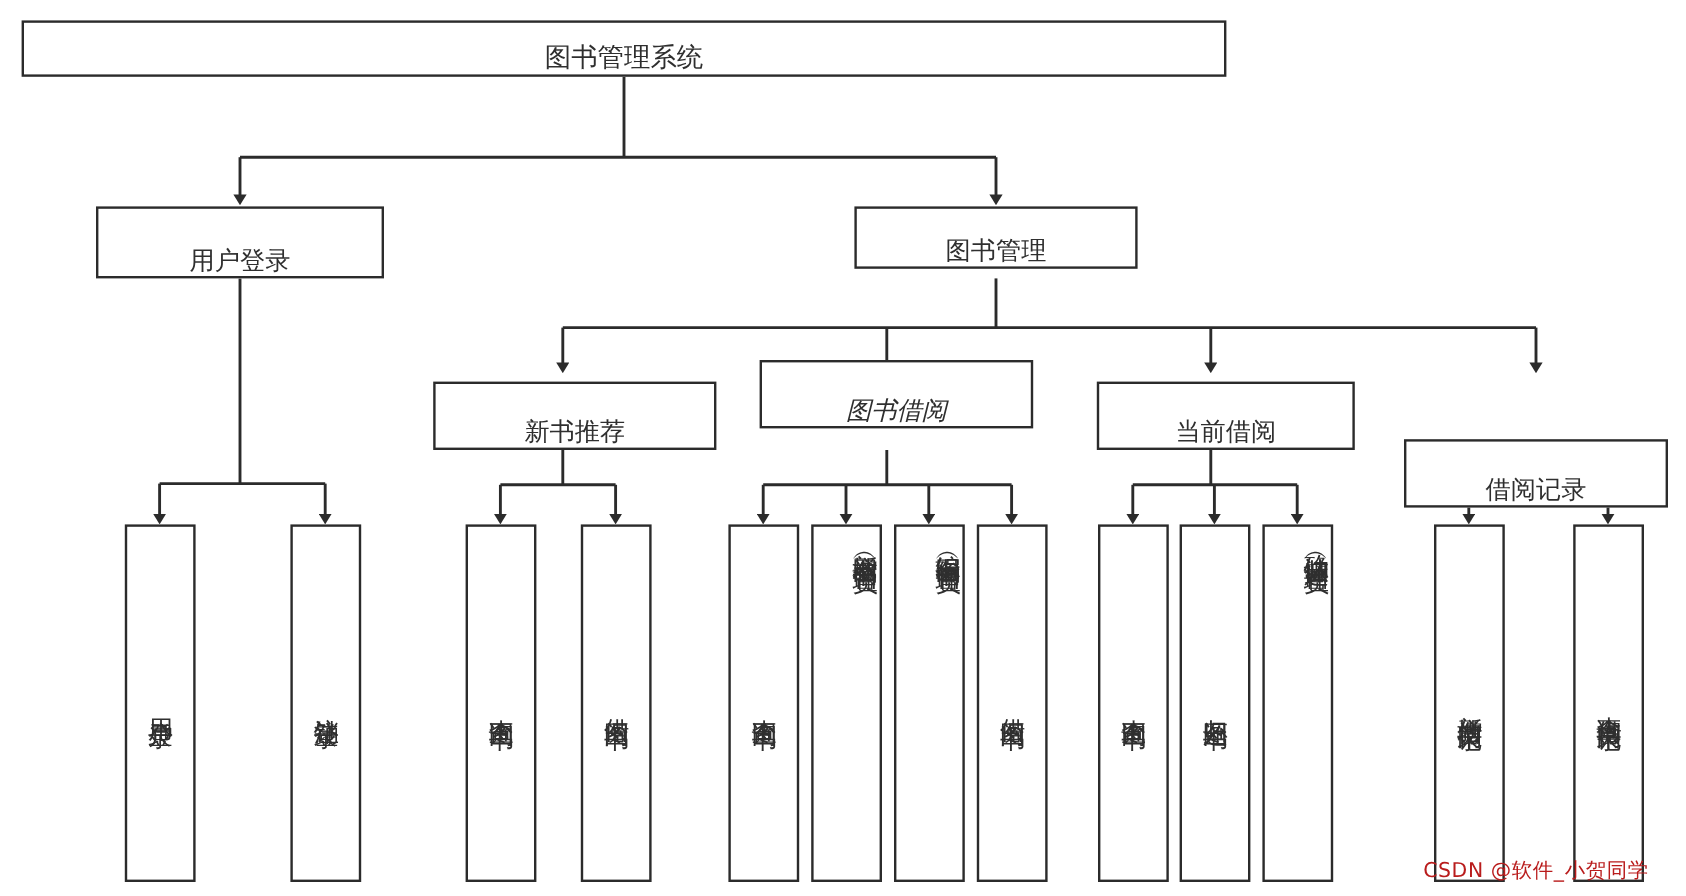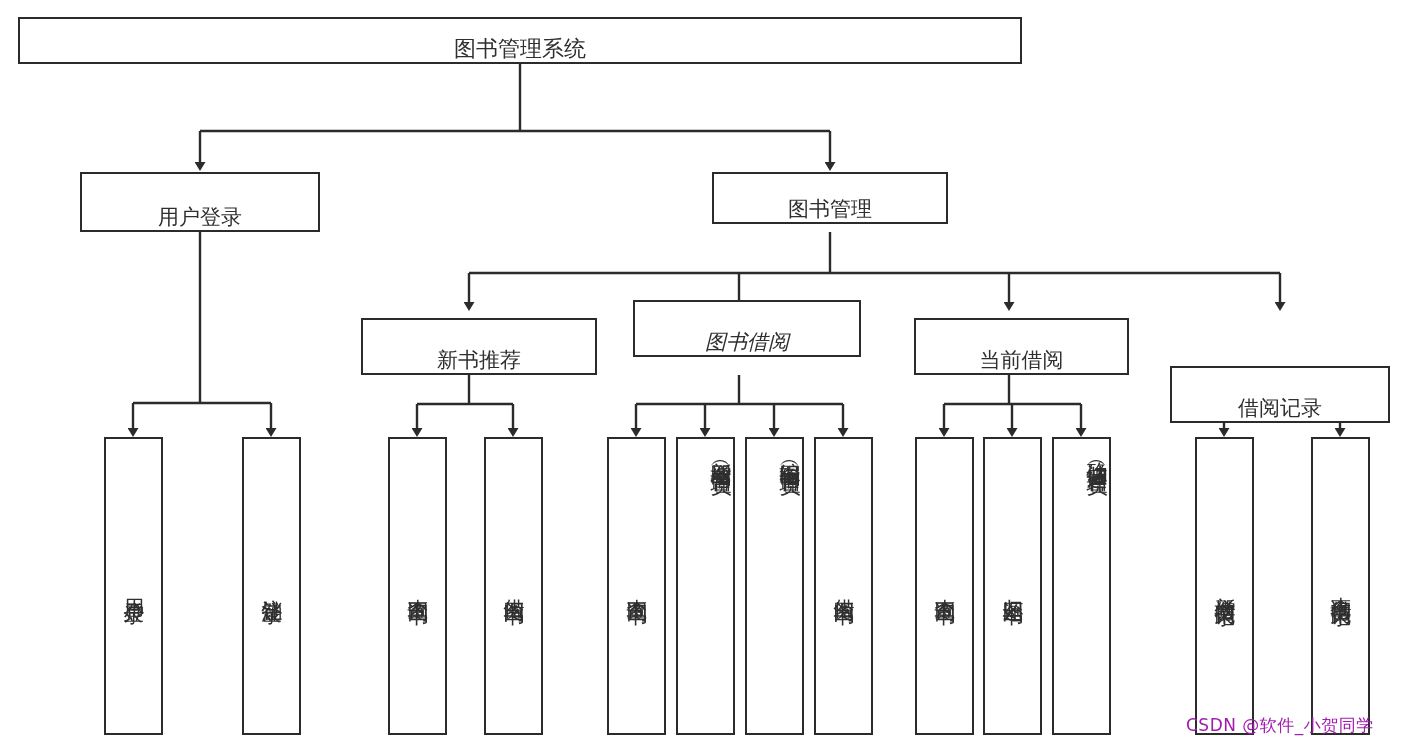--- a/index.html
+++ b/index.html
@@ -56,21 +56,21 @@
   .node.leaf.long {
     align-items: flex-start;
     justify-content: flex-start;
     padding-top: 6px;
   }
   .watermark {
     position: absolute;
     left: 1186px;
     top: 714px;
     font-size: 17px;
-    color: #a21caf;
+    color: #b91c1c;
     white-space: nowrap;
     letter-spacing: 0.5px;
   }
 </style>
 </head>
 <body>
 
 <div id="canvas">
 
   <svg class="edges" viewBox="0 0 1405 747">

